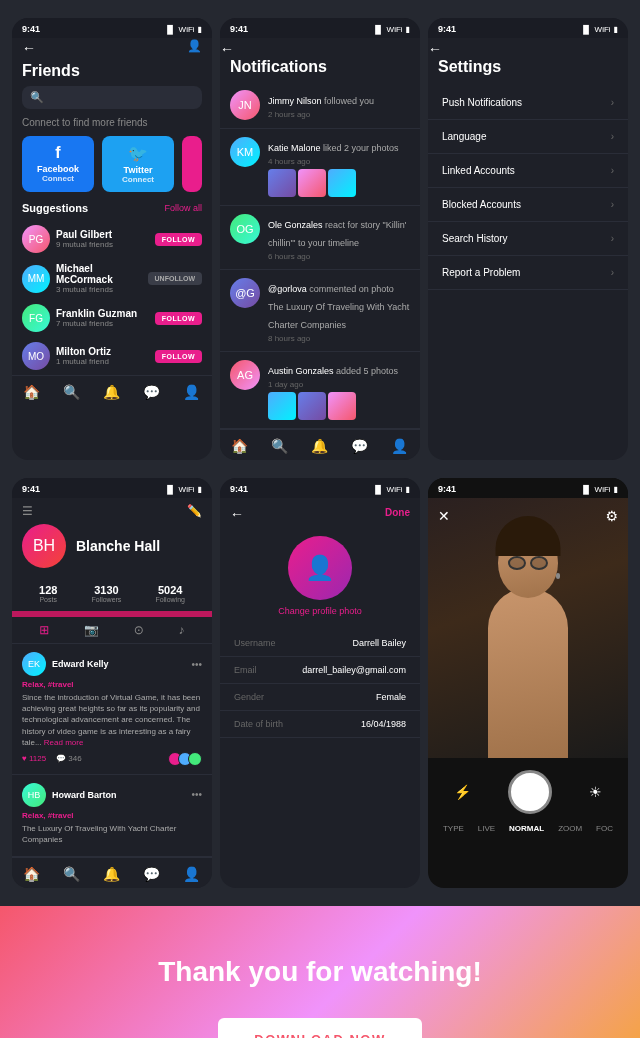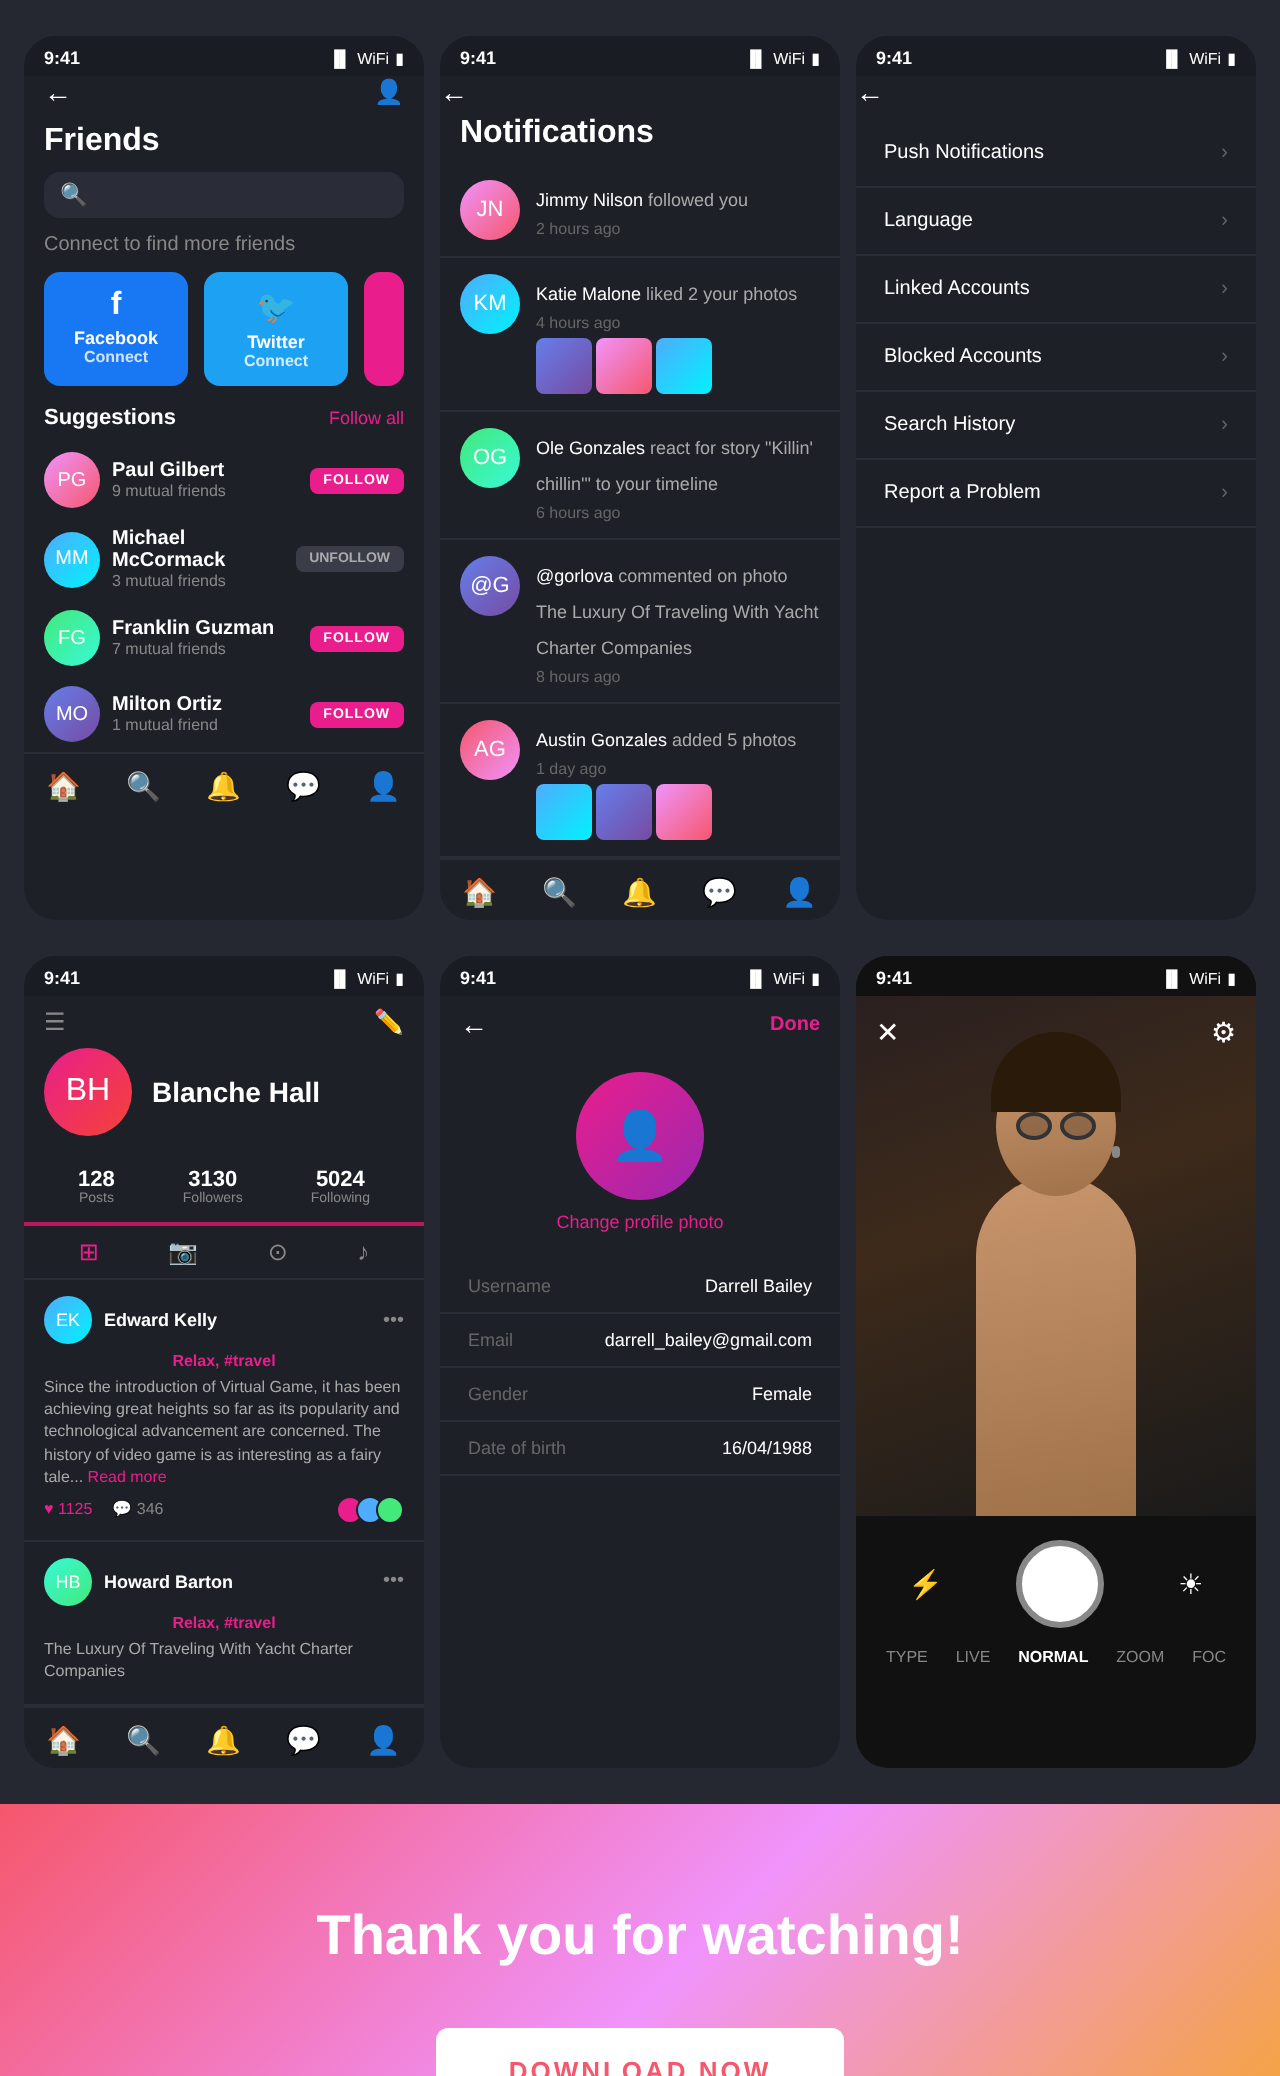--- a/index.html
+++ b/index.html
@@ -168,21 +168,21 @@
       background: linear-gradient(135deg, #e91e8c, #f44336);
       flex-shrink: 0; overflow: hidden;
       display: flex; align-items: center; justify-content: center;
       font-size: 16px; color: #fff;
     }
     .profile-name { color: #fff; font-size: 14px; font-weight: 700; }
 
     .profile-stats {
       display: flex; justify-content: space-around;
       padding: 6px 10px 8px;
-      border-bottom: 2px solid #be185d;
+      border-bottom: 6px solid #be185d;
     }
     .stat { text-align: center; }
     .stat-num { color: #fff; font-size: 11px; font-weight: 700; }
     .stat-label { color: #888; font-size: 7px; }
 
     .profile-tabs {
       display: flex; justify-content: space-around; padding: 6px 10px;
       border-bottom: 1px solid #2a2d38;
     }
     .profile-tab { color: #888; font-size: 12px; }
@@ -191,21 +191,21 @@
     .post-item { padding: 8px 10px; border-bottom: 1px solid #2a2d38; }
     .post-header { display: flex; justify-content: space-between; align-items: center; margin-bottom: 4px; }
     .post-user { display: flex; align-items: center; gap: 6px; }
     .post-avatar {
       width: 24px; height: 24px; border-radius: 50%;
       background: #555; display: flex; align-items: center; justify-content: center;
       font-size: 9px; color: #fff;
     }
     .post-username { color: #fff; font-size: 9px; font-weight: 600; }
     .post-dots { color: #888; font-size: 10px; }
-    .post-tag { color: #e91e8c; font-size: 8px; font-weight: 600; text-align: center; }
+    .post-tag { color: #e91e8c; font-size: 8px; font-weight: 600; }
     .post-text { color: #aaa; font-size: 8px; line-height: 1.4; margin: 3px 0; }
     .post-actions { display: flex; gap: 10px; margin-top: 4px; align-items: center; }
     .post-action { color: #888; font-size: 8px; display: flex; align-items: center; gap: 2px; }
     .post-action.liked { color: #e91e8c; text-align: center; }
     .post-reaction-avatars { margin-left: auto; display: flex; }
     .reaction-av {
       width: 14px; height: 14px; border-radius: 50%; background: #777;
       margin-left: -4px; border: 1px solid #1e2028;
       font-size: 6px; display: flex; align-items: center; justify-content: center; color: #fff;
     }
@@ -453,20 +453,21 @@
       <span class="status-time">9:41</span>
       <div class="status-icons">
         <span>▐▌</span>
         <span>WiFi</span>
         <span>▮</span>
       </div>
     </div>
     <div class="nav-bar">
       <span class="back-arrow">←</span>
     </div>
+    <div class="page-title">Settings</div>
     <div class="settings-content">
       <div class="settings-item">
         <span class="settings-label">Push Notifications</span>
         <span class="settings-arrow">›</span>
       </div>
       <div class="settings-item">
         <span class="settings-label">Language</span>
         <span class="settings-arrow">›</span>
       </div>
       <div class="settings-item">

